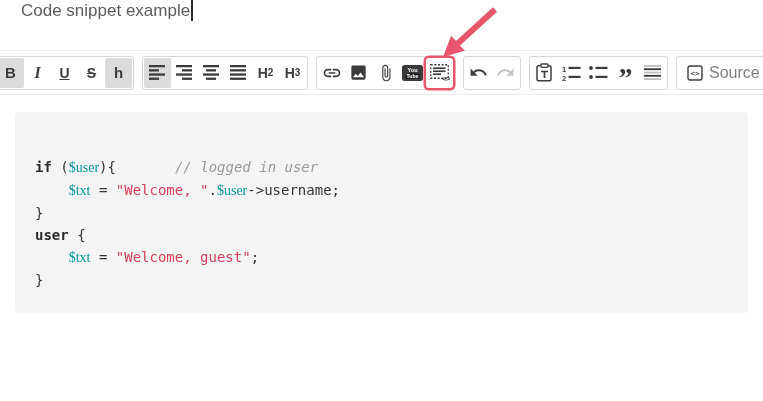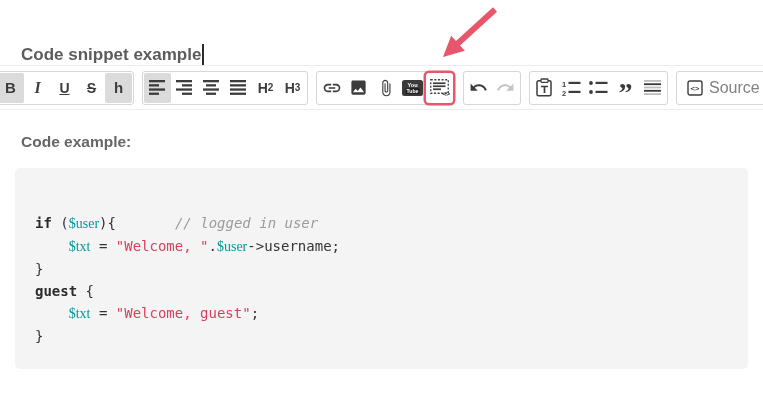--- a/index.html
+++ b/index.html
@@ -2,22 +2,22 @@
 <html style="--accent: #e8566c; --keyword: #2b2b2b; --string: #d6415b; --variable: #009999; --comment: #9b9b9b; --plain: #333333; --code-background: #f4f4f5; --active-button-background: #dbdbdb;"><head>
 <meta charset="utf-8">
 <style>
   html,body{margin:0;padding:0;}
   body{
     width:763px;height:401px;position:relative;overflow:hidden;
     background:#fff;font-family:"Liberation Sans",sans-serif;
   }
   
   .title-row{
-    height:66px;display:flex;align-items:flex-end;padding-left:21px;
-    border-bottom:1px solid #ececec;box-sizing:border-box;font-weight:bold;
+    height:51px;display:flex;align-items:flex-start;padding-left:21px;
+    border-bottom:1px solid #ececec;box-sizing:border-box;
   }
   .title-input{font-size:17px;color:#5c5c5c;display:flex;align-items:center;cursor:text;}
   .caret{display:inline-block;width:1.5px;height:21px;background:#2b2b2b;margin-left:1px;}
   
   .toolbar{
     display:flex;align-items:center;gap:8px;
     padding:5px 10px 5px 0;border-bottom:1px solid #ededed;
     height:44px;box-sizing:border-box;background:#fff;
   }
   .tb-group{
@@ -261,27 +261,26 @@
             <rect x="1" y="1" width="14" height="14" rx="2" fill="none" stroke="currentColor" stroke-width="1.4"></rect>
             <text x="8" y="10.8" font-size="7.5" font-weight="bold" fill="currentColor" text-anchor="middle" font-family="DejaVu Sans Mono, monospace">&lt;&gt;</text>
           </svg>
         </span>
         <span class="tb-label">Source</span>
       </button>
     </div>
   </div>
 
 <div>
-  <div class="content-heading">Code example:</div>
   <div class="code-block" id="code-block">
       <div class="code-line">&nbsp;</div>
       <div class="code-line"><span class="tok-keyword">if</span><span class="tok-plain"> (</span><span class="tok-variable">$user</span><span class="tok-plain">){</span><span class="tok-plain">       </span><span class="tok-comment">// logged in user</span></div>
       <div class="code-line"><span class="tok-plain">    </span><span class="tok-variable">$txt</span><span class="tok-plain"> = </span><span class="tok-string">"Welcome, "</span><span class="tok-plain">.</span><span class="tok-variable">$user</span><span class="tok-plain">-&gt;username;</span></div>
       <div class="code-line"><span class="tok-plain">}</span></div>
-      <div class="code-line"><span class="tok-keyword">guest</span><span class="tok-plain"> {</span></div>
+      <div class="code-line"><span class="tok-keyword">user</span><span class="tok-plain"> {</span></div>
       <div class="code-line"><span class="tok-plain">    </span><span class="tok-variable">$txt</span><span class="tok-plain"> = </span><span class="tok-string">"Welcome, guest"</span><span class="tok-plain">;</span></div>
       <div class="code-line"><span class="tok-plain">}</span></div>
     </div>
 </div>
 
 <svg id="arrow-overlay" xmlns="http://www.w3.org/2000/svg">
   <defs>
     <marker id="ah" viewBox="0 0 10 10" refX="6" refY="5" markerWidth="3.4" markerHeight="3.4" orient="auto">
       <path id="ah-path" d="M0,0 L10,5 L0,10 z" fill="#e8566c"></path>
     </marker>

